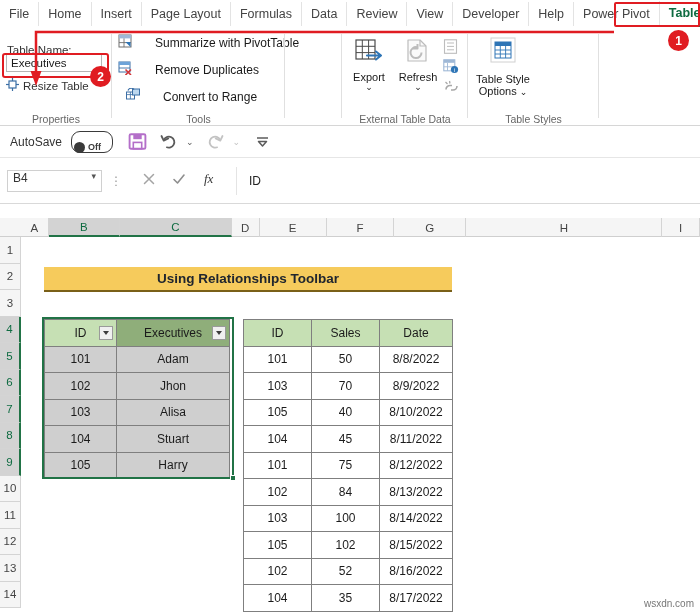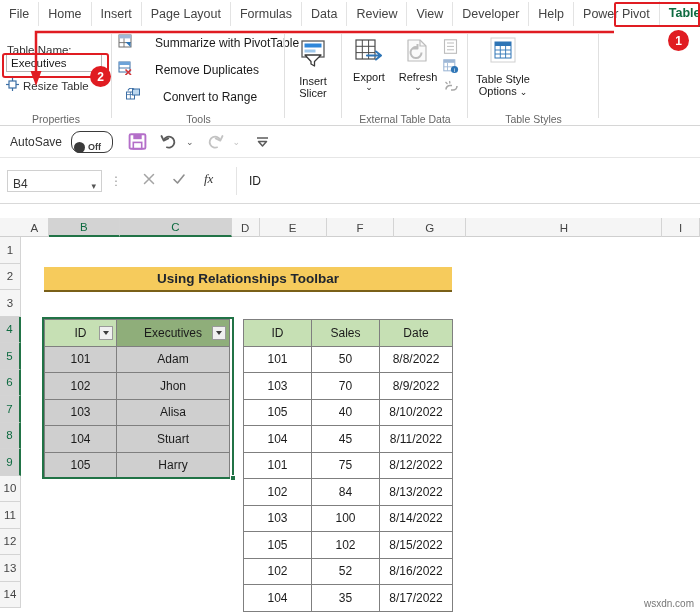--- a/index.html
+++ b/index.html
@@ -109,21 +109,21 @@
 
   
   .fbar {
     position: absolute; top: 158px; left: 0; width: 700px; height: 46px;
     background: #ffffff; display: flex; align-items: center;
     border-bottom: 1px solid #d9d9d9;
   }
   .namebox {
     margin-left: 7px; width: 95px; height: 22px;
     border: 1px solid #d0d0d0; background: #fff;
-    display: flex; align-items: flex-end; justify-content: space-between;
+    display: flex; align-items: flex-start; justify-content: space-between;
     padding: 0 5px; font-size: 12px; color: #333;
   }
   .fb-dots { margin: 0 8px; color: #9a9a9a; font-size: 12px; letter-spacing: 0; }
   .fb-btns { display: flex; align-items: center; gap: 16px; padding: 0 12px; }
   .fb-input {
     flex: 1; height: 28px; margin-left: 8px; margin-right: 6px;
     border-left: 1px solid #e4e4e4; padding-left: 12px;
     font-size: 12px; color: #222; display: flex; align-items: center;
   }
 
@@ -288,31 +288,20 @@
             <path d="M2 2.5 A3.5 3.5 0 0 1 8 1.5" fill="none" stroke="#3b6ea5" stroke-width="1.2"></path>
           </svg>
         </span>
         <span>Convert to Range</span>
       </div>
       <div class="rgroup-label">Tools</div>
       <div class="rgroup-sep" style="right:0;"></div>
     </div>
 
     <div class="rgroup" style="left:285px; width:57px;">
-      <div class="bigbtn" style="left:0; top:10px;">
-        <span class="ic">
-          <svg width="30" height="30" viewBox="0 0 30 30">
-            <rect x="4" y="3" width="22" height="16" fill="#fff" stroke="#5a5a5a" stroke-width="1.3"></rect>
-            <rect x="6.5" y="5.5" width="17" height="4" fill="#2e86d9"></rect>
-            <rect x="6.5" y="11.5" width="11" height="3" fill="#9ec8ec"></rect>
-            <path d="M7 17 L23 17 L16.5 23.5 L16.5 28 L13 26 L13 23.5 Z" fill="#fff" stroke="#3a3a3a" stroke-width="1.3" stroke-linejoin="round"></path>
-          </svg>
-        </span>
-        <span>Insert Slicer</span>
-      </div>
       <div class="rgroup-sep" style="right:0;"></div>
     </div>
 
     <div class="rgroup" style="left:342px; width:126px;">
       <div class="bigbtn" style="left:2px; top:10px; width:50px;">
         <span class="ic">
           <svg width="30" height="26" viewBox="0 0 30 26">
             <rect x="2" y="2" width="19" height="19" fill="#fff" stroke="#4a4a4a" stroke-width="1.2"></rect>
             <line x1="2" y1="8.3" x2="21" y2="8.3" stroke="#4a4a4a" stroke-width="1"></line>
             <line x1="2" y1="14.6" x2="21" y2="14.6" stroke="#4a4a4a" stroke-width="1"></line>

